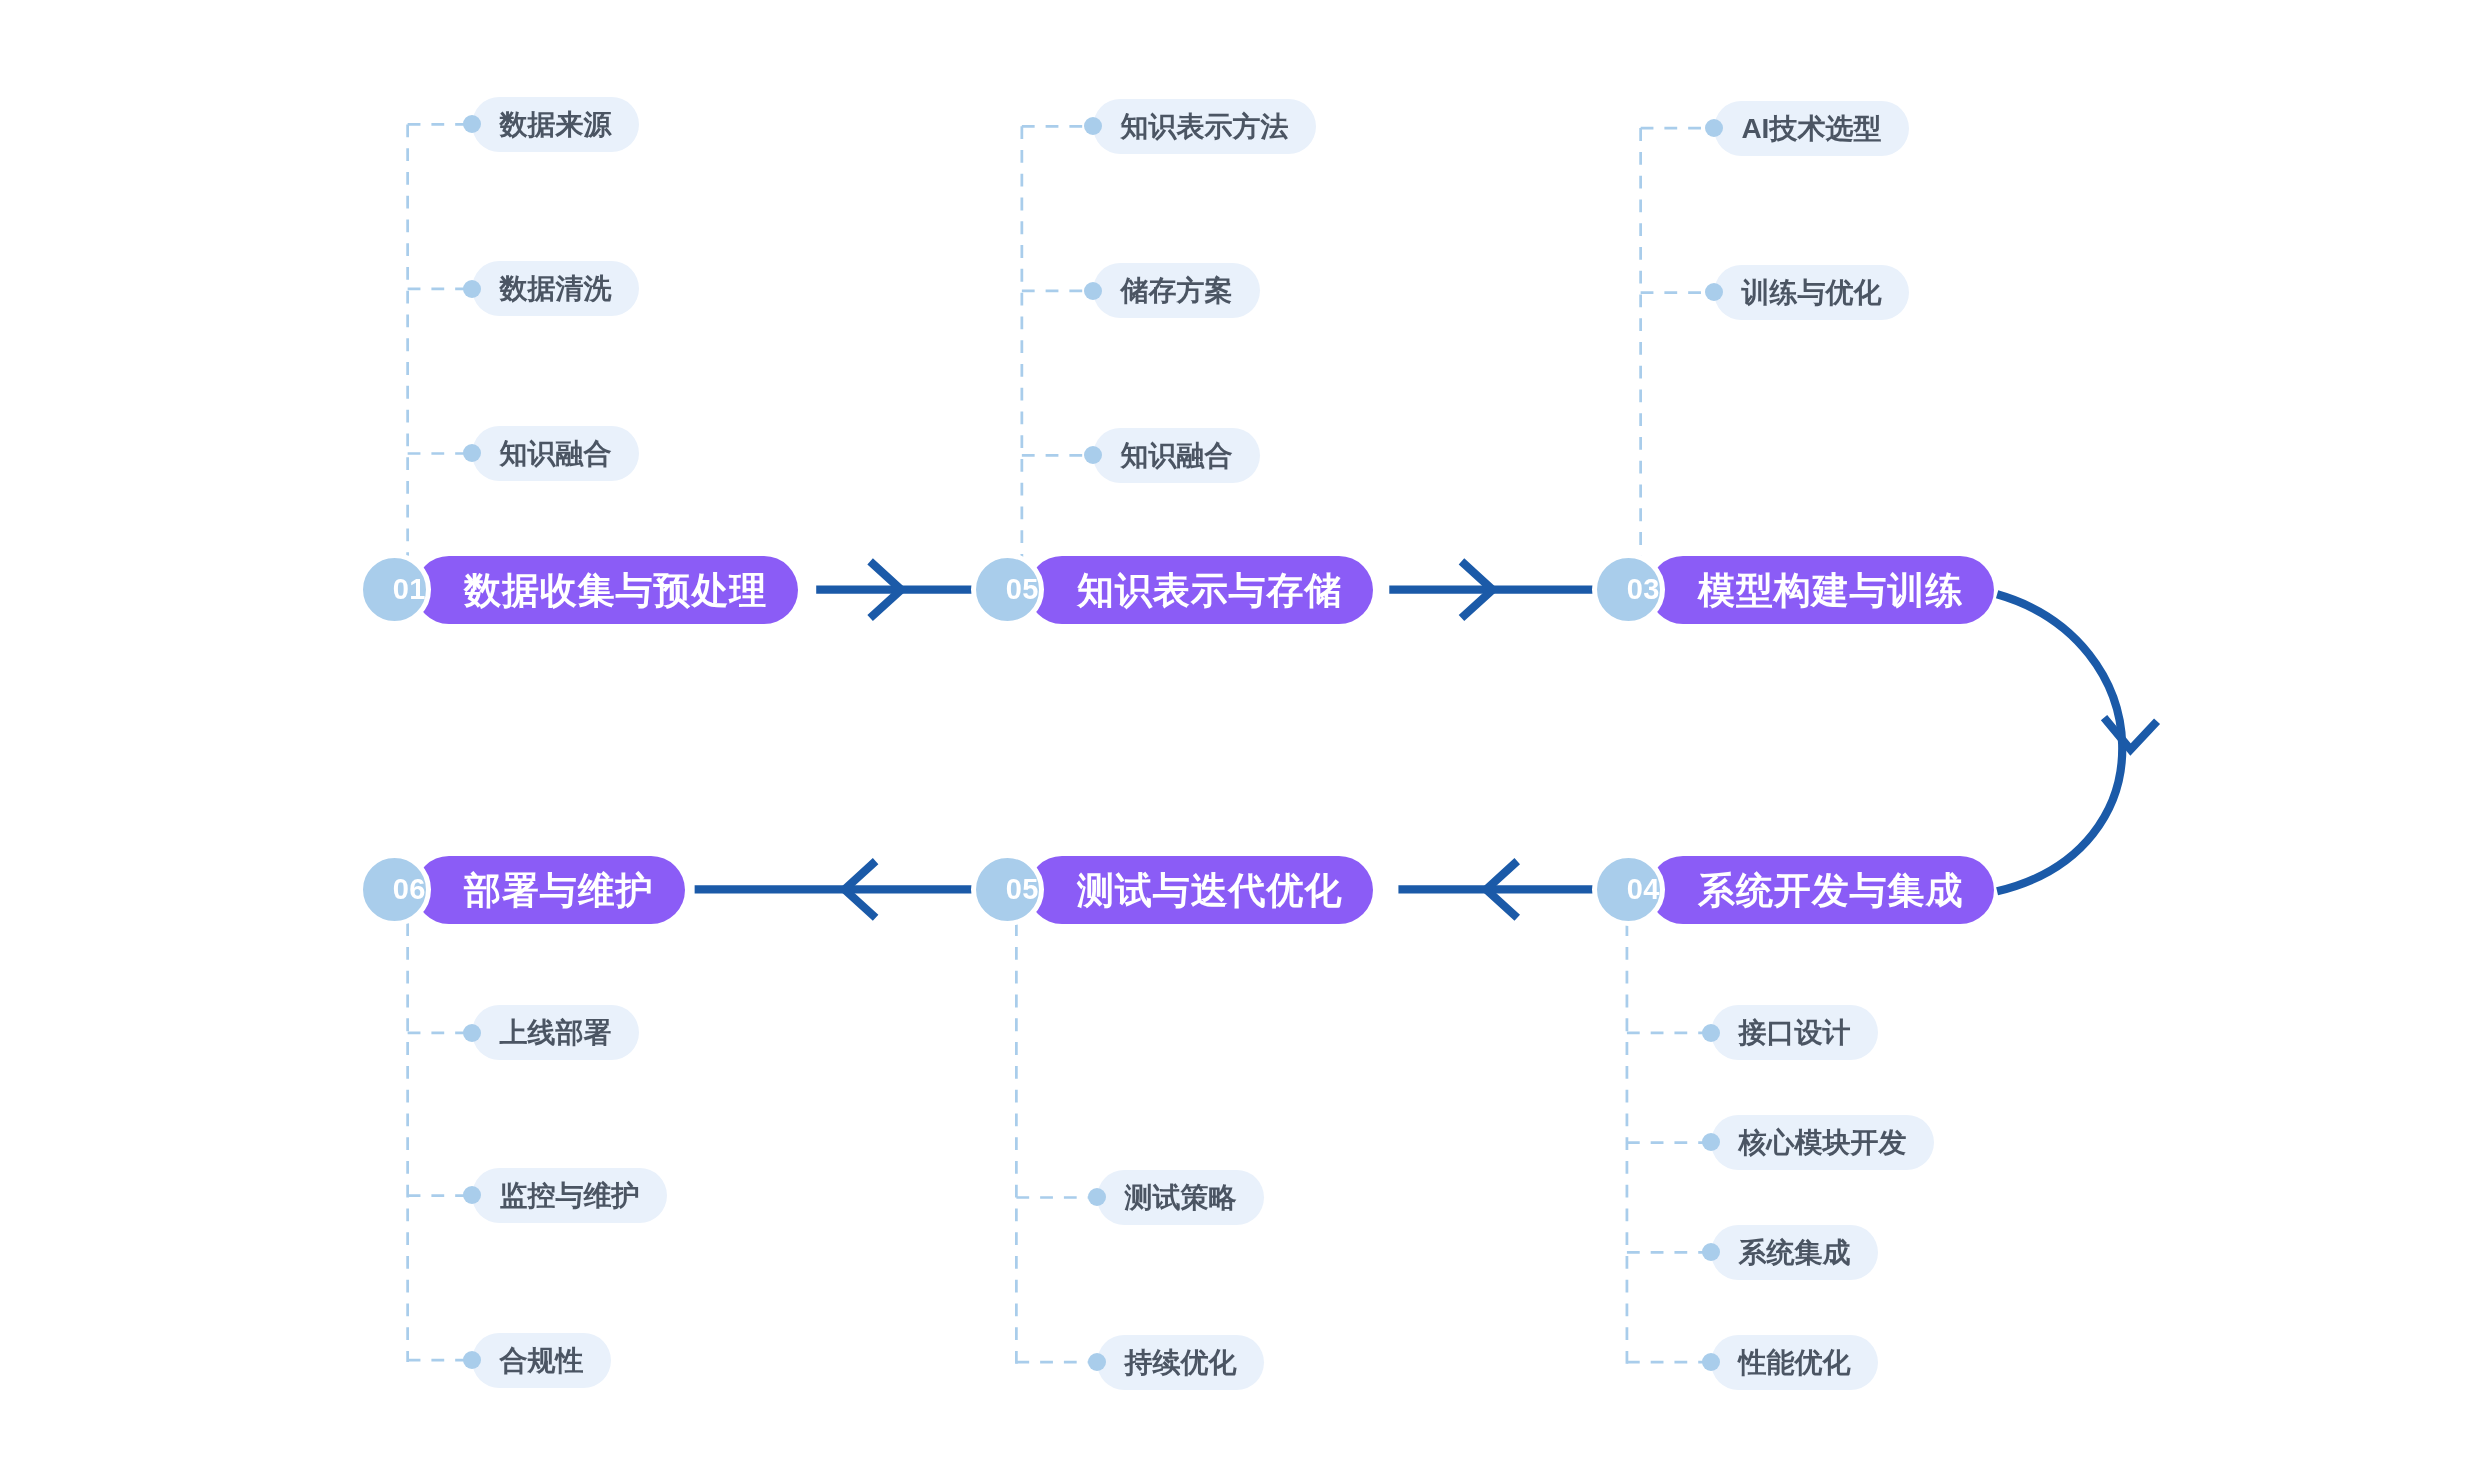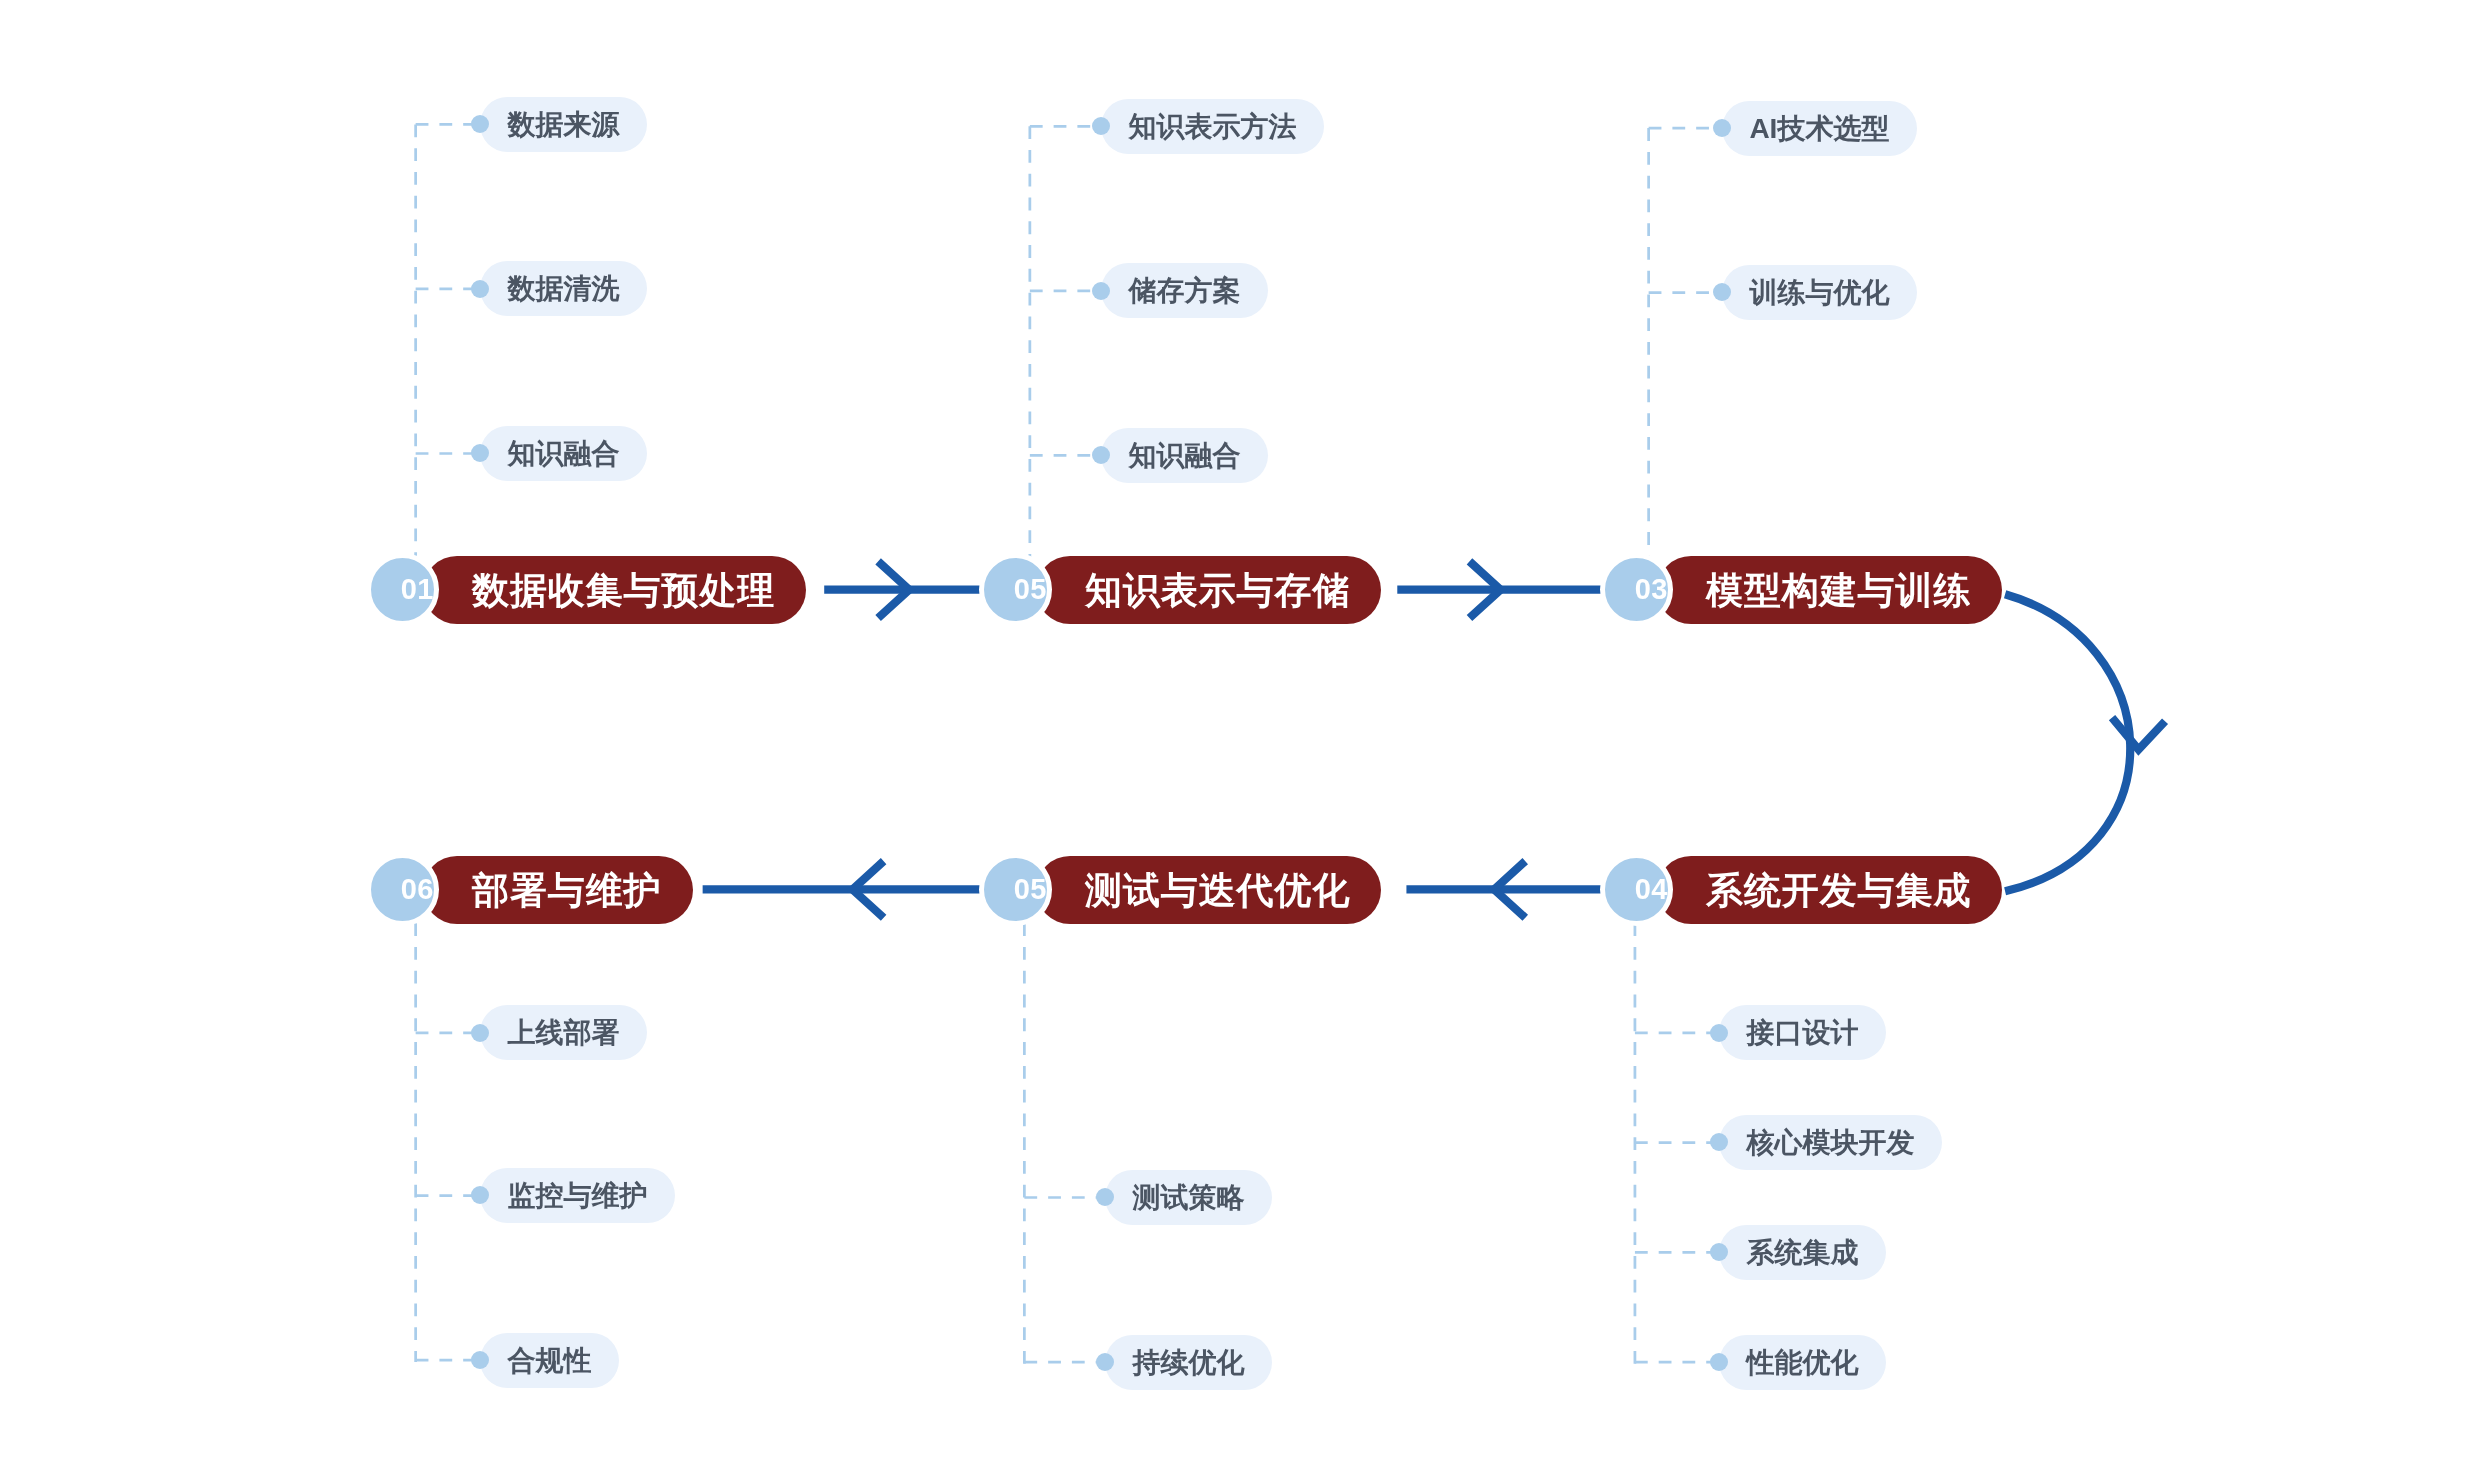--- a/index.html
+++ b/index.html
@@ -12,21 +12,20 @@
     height: 1481px;
     font-family: "Liberation Sans", "DejaVu Sans", sans-serif;
     overflow: hidden;
     position: relative;
   }
   #canvas {
     position: absolute;
     left: 0; top: 0;
     width: 2428px;
     height: 1481px;
-    margin-left: 8px;
   }
   .conn-svg {
     position: absolute;
     left: 0; top: 0;
     width: 2487px;
     height: 1481px;
     pointer-events: none;
   }
 
   
@@ -35,21 +34,21 @@
     height: 68px;
     display: flex;
     align-items: center;
   }
   .stage-bar {
     position: absolute;
     left: 57px;
     top: 0;
     height: 68px;
     border-radius: 34px;
-    background: #7f1d1d;
+    background: #8b5cf6;
     display: flex;
     align-items: center;
     box-sizing: border-box;
     padding: 0 31px 0 49px;
   }
   .stage-label {
     color: #ffffff;
     font-size: 37px;
     font-weight: bold;
     letter-spacing: 0.9px;

